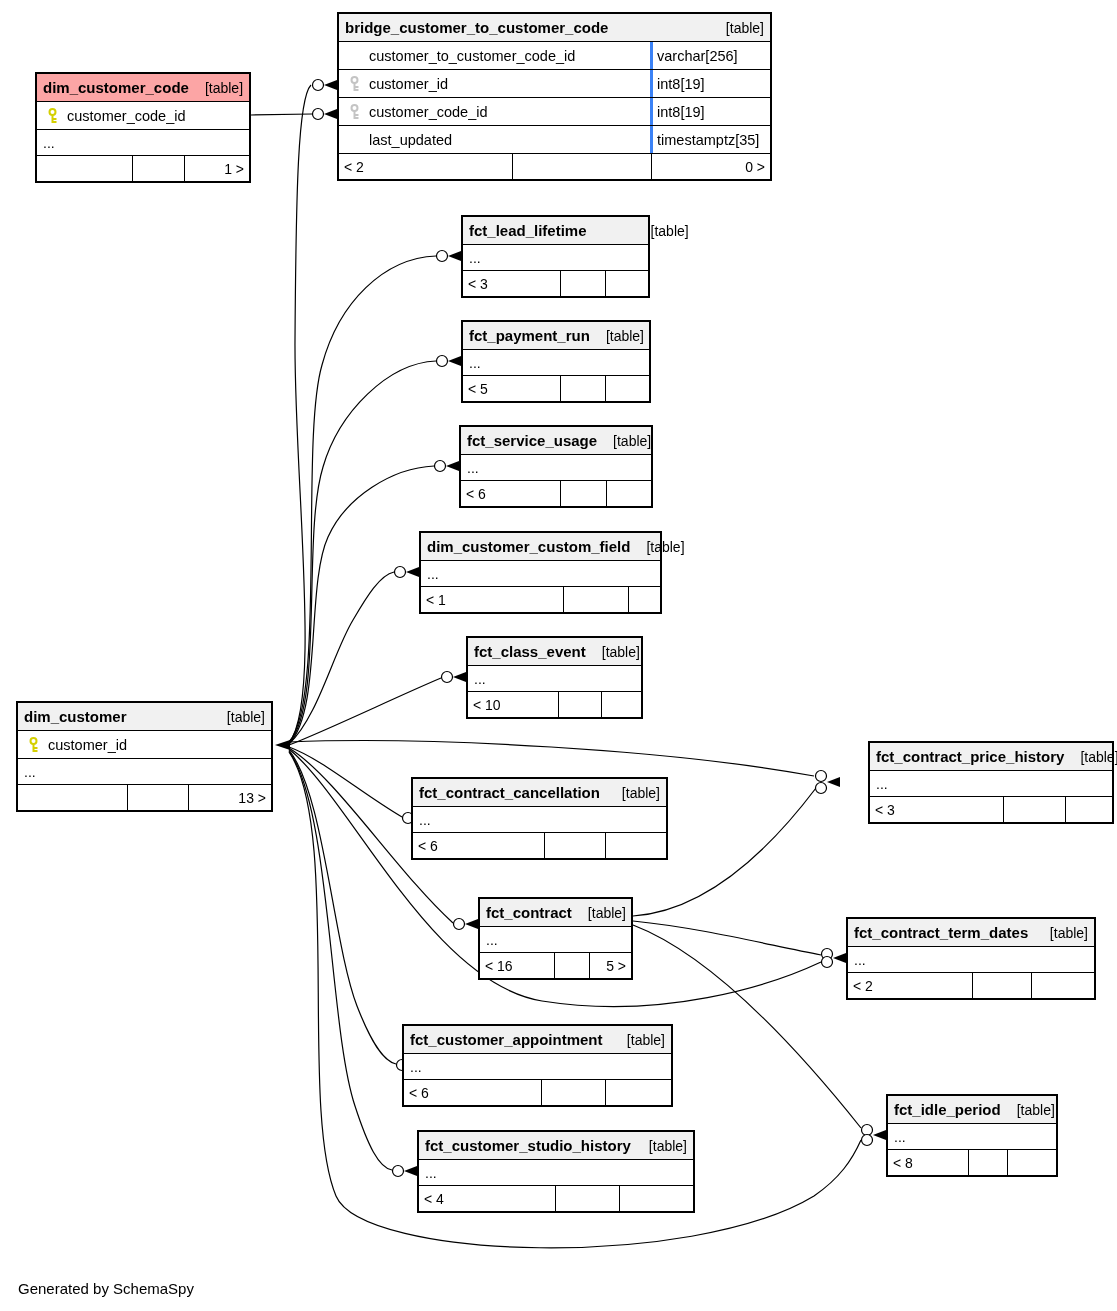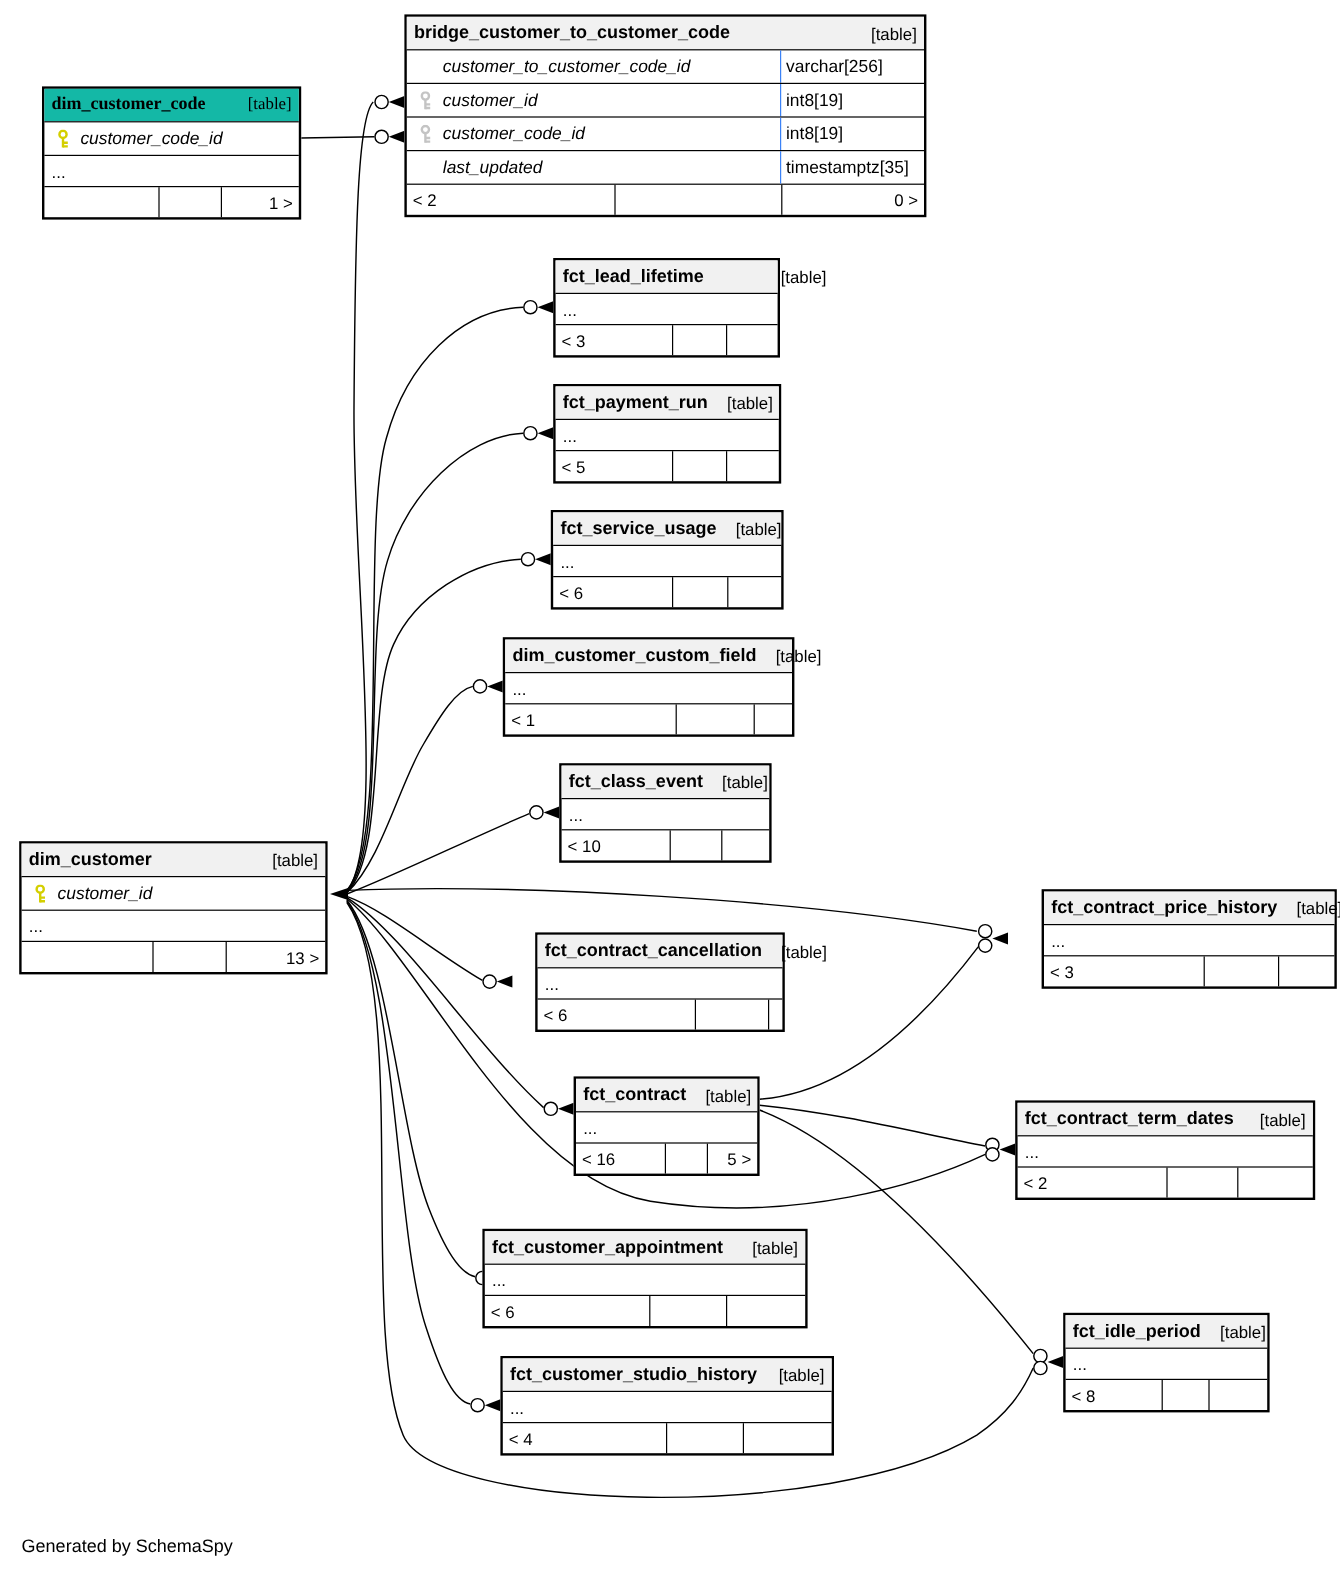--- a/index.html
+++ b/index.html
@@ -4,23 +4,23 @@
 <style>
   html,body{margin:0;padding:0;background:#fff;}
   body{font-family:"Liberation Sans","DejaVu Sans",sans-serif;color:#000;}
   #stage{position:relative;width:1117px;height:1311px;background:#ffffff;overflow:hidden;}
   #edges{position:absolute;left:0;top:0;z-index:1;}
   .tbl{position:absolute;border:2px solid #000;background:#fff;box-sizing:border-box;z-index:2;}
   .tbl-header{display:flex;justify-content:space-between;align-items:center;background:#f1f1f1;height:27px;padding:0 6px;box-sizing:border-box;}
   .tbl-title{font-weight:bold;font-size:15px;white-space:nowrap;}
   .tbl-tag{font-size:14px;margin-left:16px;white-space:nowrap;}
   .row{position:relative;height:28px;border-top:1px solid #000;display:flex;align-items:stretch;box-sizing:border-box;}
-  .cell-name{display:flex;align-items:center;padding-left:30px;font-size:14.5px;white-space:nowrap;box-sizing:border-box;font-style:italic;}
+  .cell-name{display:flex;align-items:center;padding-left:30px;font-size:14.5px;white-space:nowrap;box-sizing:border-box;}
   .keyicon{position:absolute;left:9px;top:6px;}
-  .cell-type{border-left:1px solid #3b82f6;flex:1;display:flex;align-items:center;padding-left:4px;font-size:14.5px;white-space:nowrap;}
+  .cell-type{border-left:3px solid #3b82f6;flex:1;display:flex;align-items:center;padding-left:4px;font-size:14.5px;white-space:nowrap;}
   .ellipsis-row{height:25px;border-top:1px solid #000;display:flex;align-items:center;padding-left:6px;font-size:14px;}
   .tfooter{display:flex;height:26px;border-top:1px solid #000;font-size:14px;box-sizing:border-box;}
   .fc{display:flex;align-items:center;padding:0 5px;box-sizing:border-box;white-space:nowrap;}
   .fc.c2{border-left:1px solid #000;border-right:1px solid #000;}
   .fc.c3{flex:1;justify-content:flex-end;}
   #footer-note{position:absolute;left:18px;top:1280px;font-size:15px;z-index:2;}
 </style>
 </head>
 <body>
 
@@ -110,21 +110,21 @@
         <div class="cell-name" style="width: 311px; text-align: center;">last_updated</div>
         <div class="cell-type">timestamptz[35]</div>
       </div>
       <div class="tfooter">
         <div class="fc c1" style="width: 173px;">&lt; 2</div>
         <div class="fc c2" style="width: 140px;"></div>
         <div class="fc c3">0 &gt;</div>
       </div>
     </div>
     <div class="tbl" style="left: 35px; top: 72px; width: 216px;">
-      <div class="tbl-header" style="background: #14b8a6; font-family: Liberation Serif, serif;">
+      <div class="tbl-header" style="background: #fca5a5;">
         <span class="tbl-title">dim_customer_code</span>
         <span class="tbl-tag">[table]</span>
       </div>
       <div class="row">
         <span class="keyicon"><svg width="13" height="16" viewBox="0 0 13 16">
             <circle cx="6.5" cy="4" r="3" fill="none" stroke="#d4cf00" stroke-width="2"></circle>
             <line x1="6.5" y1="7" x2="6.5" y2="15" stroke="#d4cf00" stroke-width="2"></line>
             <line x1="6.5" y1="11" x2="10.5" y2="11" stroke="#d4cf00" stroke-width="2"></line>
             <line x1="6.5" y1="14" x2="10.5" y2="14" stroke="#d4cf00" stroke-width="2"></line>
           </svg></span>
@@ -211,21 +211,21 @@
           </svg></span>
         <div class="cell-name" style="flex: 1 1 0%;">customer_id</div>
       </div>
       <div class="ellipsis-row">...</div>
       <div class="tfooter">
         <div class="fc c1" style="width: 109px;"></div>
         <div class="fc c2" style="width: 62px;"></div>
         <div class="fc c3">13 &gt;</div>
       </div>
     </div>
-    <div class="tbl" style="left: 446px; top: 777px; width: 208px;">
+    <div class="tbl" style="left: 411px; top: 777px; width: 257px;">
       <div class="tbl-header" style="background: rgb(241, 241, 241);">
         <span class="tbl-title">fct_contract_cancellation</span>
         <span class="tbl-tag">[table]</span>
       </div>
       <div class="ellipsis-row">...</div>
       <div class="tfooter">
         <div class="fc c1" style="width: 131px;">&lt; 6</div>
         <div class="fc c2" style="width: 62px;"></div>
         <div class="fc c3"></div>
       </div>

